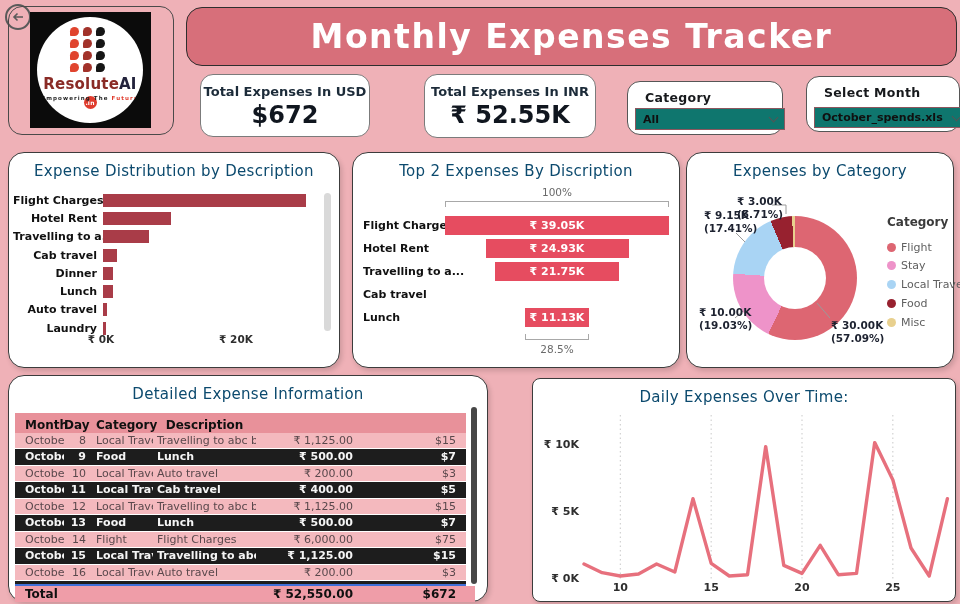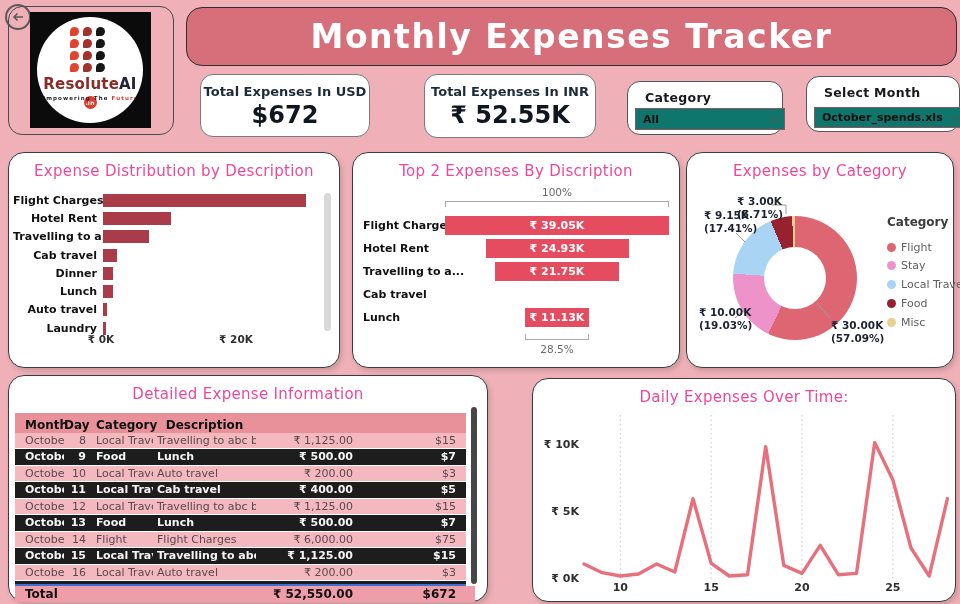--- a/index.html
+++ b/index.html
@@ -3,21 +3,21 @@
 <meta charset="utf-8">
 <style>
   html,body{margin:0;padding:0;}
   body{
     width:960px;height:604px;position:relative;overflow:hidden;
     background:#efb1b7;
     font-family:"DejaVu Sans","Liberation Sans",sans-serif;
     -webkit-font-smoothing:antialiased;
   }
   .card{position:absolute;background:#fff;border:1.4px solid #3c3c3c;border-radius:16px;box-shadow:2px 3px 5px rgba(0,0,0,.15);}
-  .card-title{position:absolute;top:9px;left:0;right:0;text-align:center;font-size:15px;color:#ec4899;letter-spacing:.3px;}
+  .card-title{position:absolute;top:9px;left:0;right:0;text-align:center;font-size:15px;color:#0c4a6e;letter-spacing:.3px;}
 
   
   .back-btn{position:absolute;left:5px;top:4px;width:22px;height:22px;border:2px solid #5a5a5a;border-radius:50%;
     display:flex;align-items:center;justify-content:center;background:transparent;cursor:pointer;}
   .logo-card{position:absolute;left:8px;top:6px;width:164px;height:127px;border:1.5px solid #4a4a4a;border-radius:14px;}
   .logo-black{position:absolute;left:21px;top:5px;width:121px;height:116px;background:#0b0b0b;}
   .logo-circle{position:absolute;left:7px;top:5px;width:106px;height:106px;background:#fff;border-radius:50%;overflow:hidden;}
   .logo-dots{position:absolute;left:33px;top:10px;display:grid;grid-template-columns:repeat(3,13px);grid-auto-rows:12px;}
   .logo-dot{width:9px;height:9px;border-radius:50% 50% 50% 10%;}
   .logo-brand{position:absolute;left:0;right:0;top:58px;text-align:center;font-size:15px;font-weight:bold;letter-spacing:.2px;}
@@ -407,21 +407,21 @@
     <div class="t-cell c0">Total</div>
     <div class="t-cell c1"></div>
     <div class="t-cell c2"></div>
     <div class="t-cell c3"></div>
     <div class="t-cell c4">₹ 52,550.00</div>
     <div class="t-cell c5">$672</div>
   </div>
   <div class="t-scrollbar"></div>
 </div>
 
-<div class="card" style="left:532px;top:378px;width:422px;height:222px;">
+<div class="card" style="left:532px;top:378px;width:422px;height:222px;border-radius:8px;">
   <div class="card-title">Daily Expenses Over Time:</div>
   <svg id="line-svg" width="422" height="222" style="position:absolute;left:0;top:0;">
       <line x1="87.3" x2="87.3" y1="36" y2="202" stroke="#c9c9c9" stroke-width="1" stroke-dasharray="1.5,3"></line>
       <line x1="178.15" x2="178.15" y1="36" y2="202" stroke="#c9c9c9" stroke-width="1" stroke-dasharray="1.5,3"></line>
       <line x1="269" x2="269" y1="36" y2="202" stroke="#c9c9c9" stroke-width="1" stroke-dasharray="1.5,3"></line>
       <line x1="359.85" x2="359.85" y1="36" y2="202" stroke="#c9c9c9" stroke-width="1" stroke-dasharray="1.5,3"></line>
       <polyline points="51.0,185.0 69.1,193.7 87.3,197.0 105.5,195.0 123.6,185.0 141.8,193.0 160.0,119.7 178.2,184.4 196.3,197.0 214.5,195.7 232.7,67.6 250.8,186.4 269.0,194.4 287.2,166.3 305.3,195.7 323.5,194.4 341.7,63.6 359.9,101.0 378.0,169.0 396.2,197.0 414.4,119.7" fill="none" stroke="#e7707d" stroke-width="3.4" stroke-linejoin="round" stroke-linecap="round"></polyline>
     </svg>
   <div id="line-labels">
       <div class="line-ylab" style="top: 192.7px;">₹ 0K</div>

